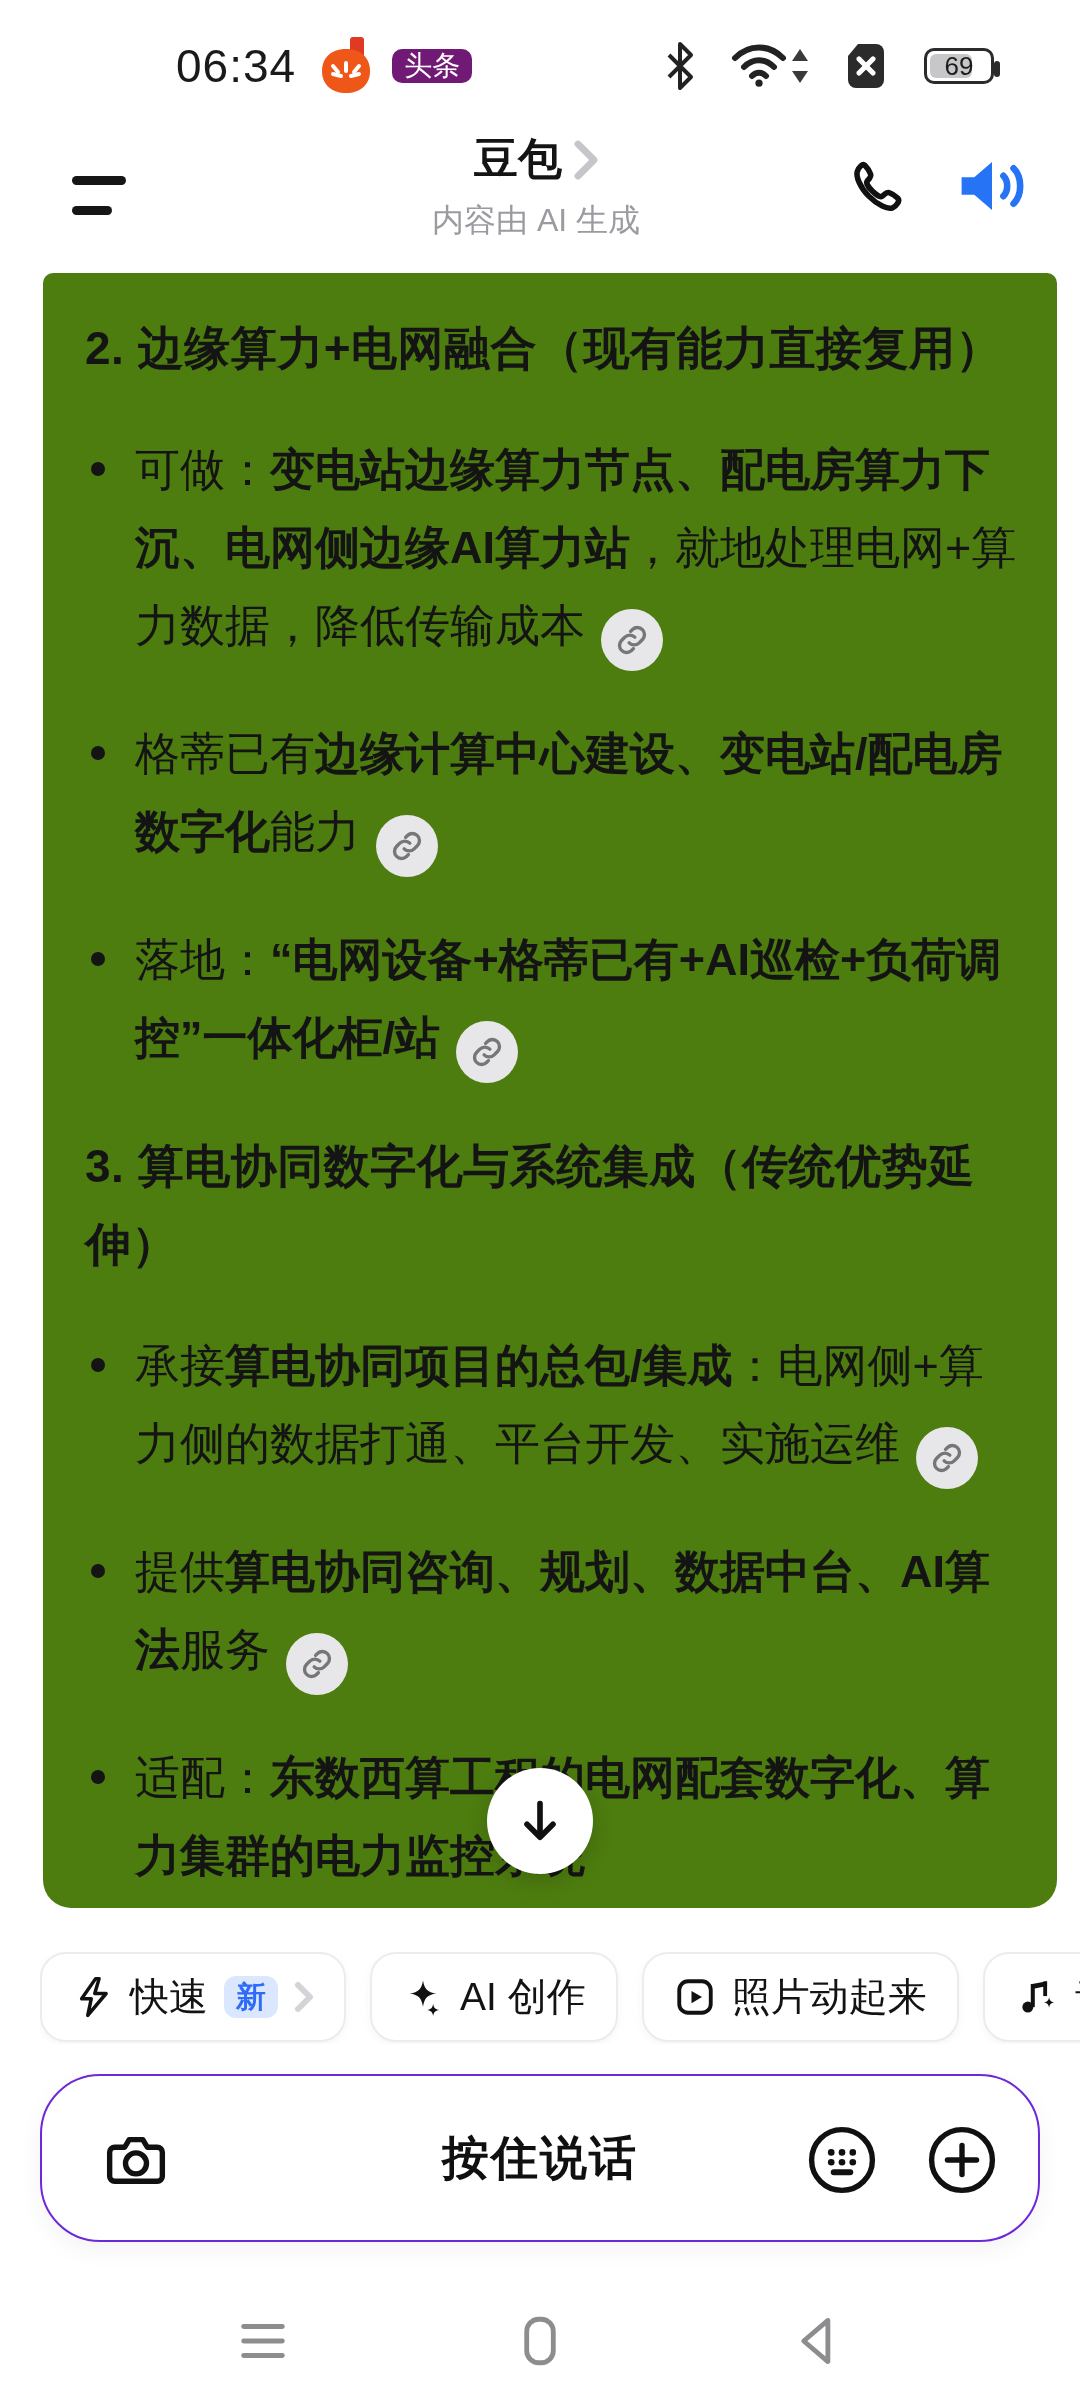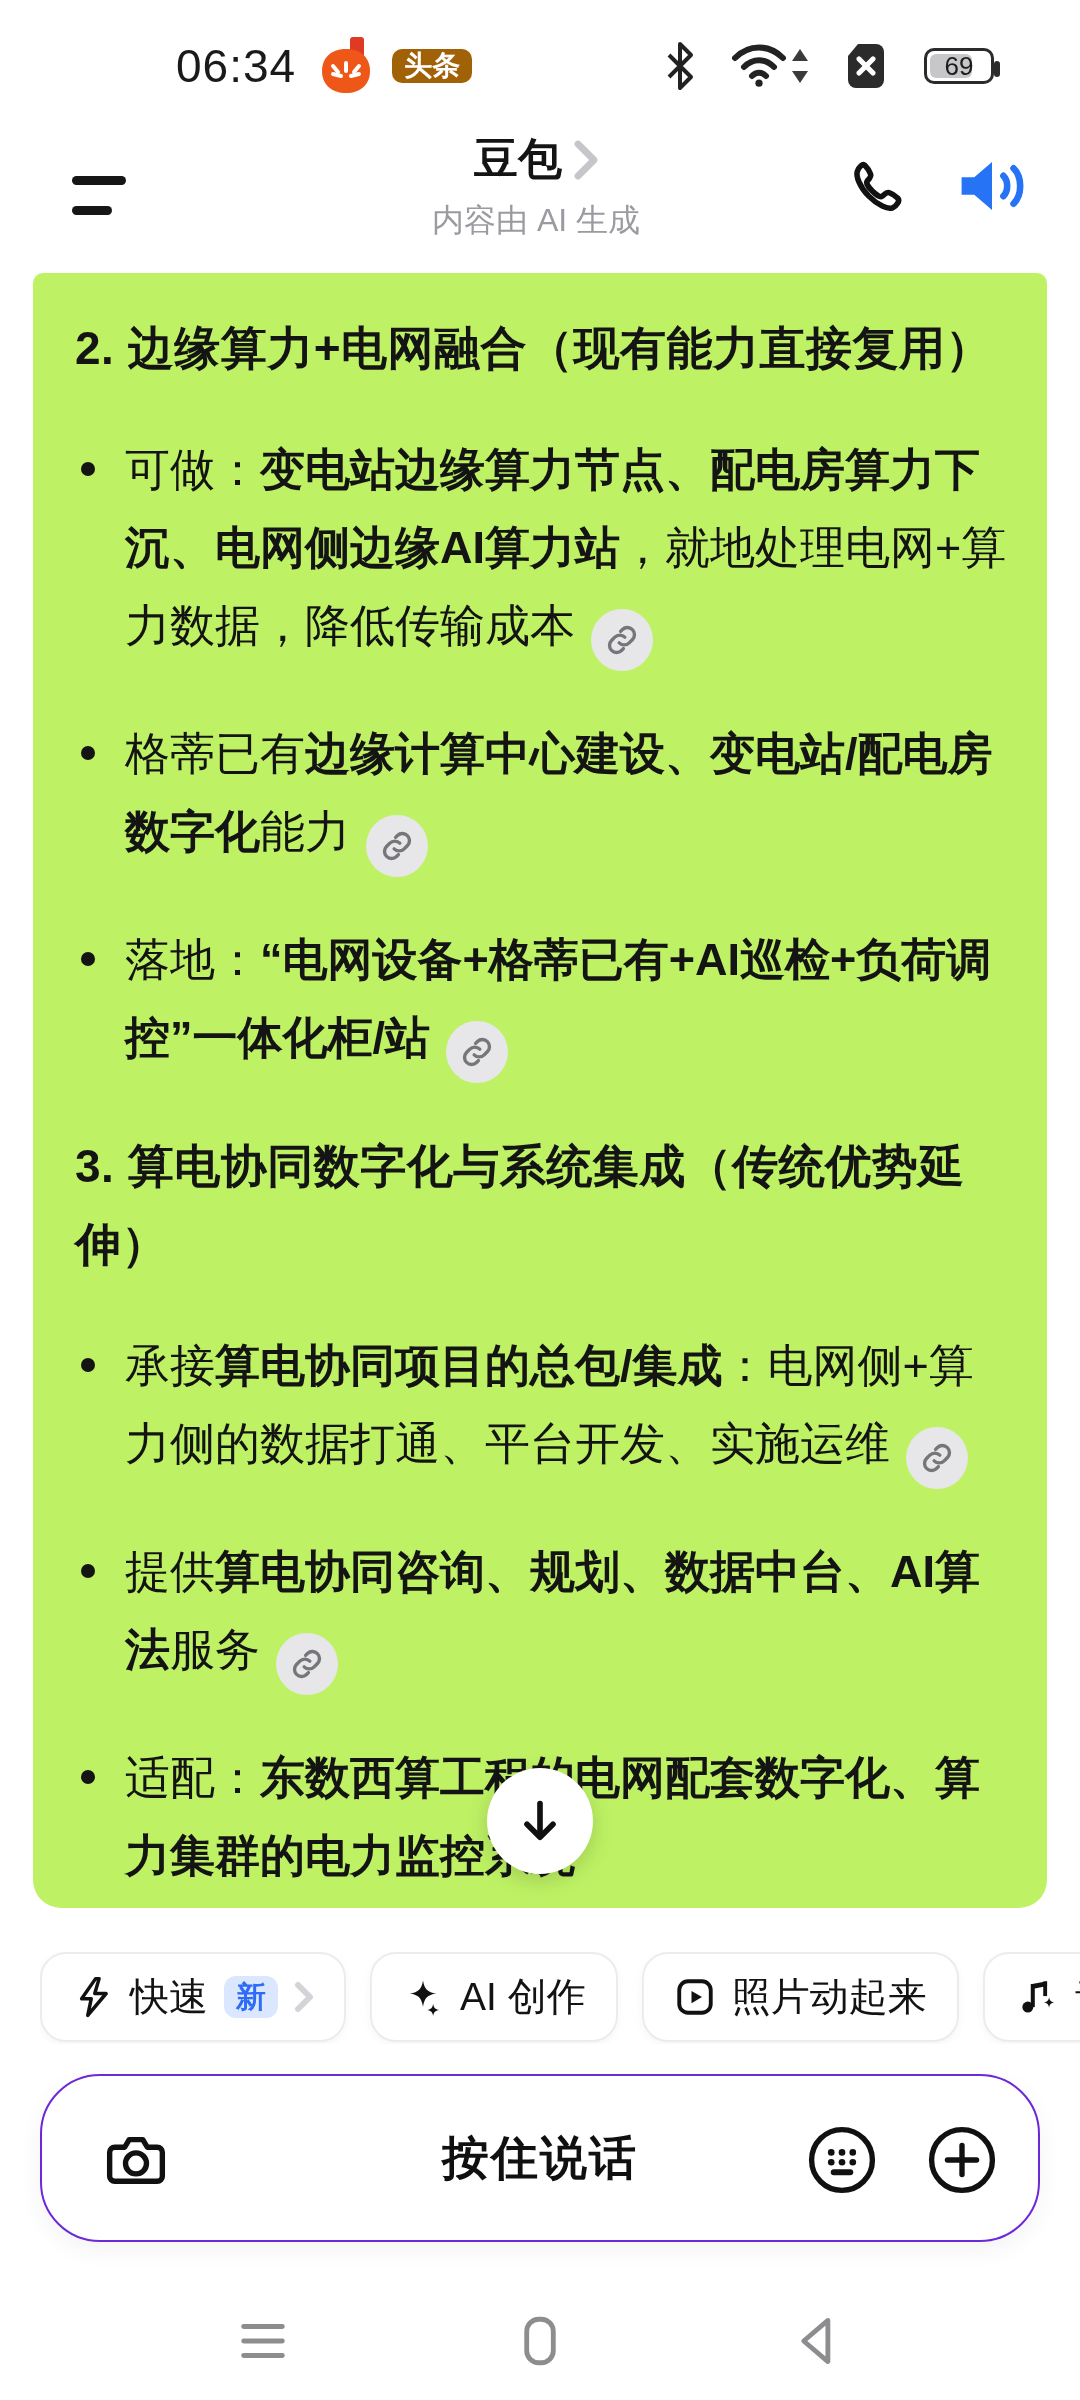--- a/index.html
+++ b/index.html
@@ -8,21 +8,21 @@
     width:1080px; height:2400px; position:relative; overflow:hidden;
     font-family:"Liberation Sans","DejaVu Sans",sans-serif; color:#111;
   }
   svg { display:block; }
 
   
   .statusbar { position:absolute; top:28px; left:0; right:0; height:76px; }
   .sb-left { position:absolute; left:176px; top:0; height:76px; display:flex; align-items:center; gap:22px; }
   .sb-time { font-size:46px; font-weight:500; letter-spacing:1px; color:#1a1a1a; }
   .sb-appicons { display:flex; align-items:center; gap:18px; }
-  .toutiao-badge { background:#a16207; color:#fff; font-size:28px; font-weight:700;
+  .toutiao-badge { background:#701a75; color:#fff; font-size:28px; font-weight:400;
     padding:3px 12px; border-radius:10px; line-height:1; }
   .sb-right { position:absolute; right:86px; top:0; height:76px; display:flex; align-items:center; gap:36px; }
   .battery { position:relative; width:70px; height:36px; border:3px solid #2b2b2b; border-radius:10px;
     display:flex; align-items:center; justify-content:center; }
   .battery-fill { position:absolute; left:3px; top:3px; bottom:3px; width:66%; background:#c7c7c9; border-radius:6px; }
   .battery-num { position:relative; font-size:26px; font-weight:500; color:#1c1c1c; }
   .battery-nub { position:absolute; right:-9px; top:10px; width:6px; height:16px; background:#2b2b2b; border-radius:3px; }
 
   
   .header { position:absolute; top:128px; left:0; right:0; height:150px; }
@@ -32,22 +32,22 @@
   .menu-btn i:nth-child(2){ width:40px; margin-top:21px; }
   .title-wrap { position:absolute; left:0; right:8px; top:2px; text-align:center; }
   .title-row { display:flex; align-items:center; justify-content:center; gap:10px; }
   .title { font-size:44px; font-weight:600; color:#141414; }
   .subtitle { margin-top:10px; font-size:32px; color:#9a9aa0; }
   .hdr-btn { position:absolute; top:26px; }
   .phone-btn { right:172px; }
   .speaker-btn { right:50px; }
 
   
-  .card { position:absolute; left:33px; top:273px; width:1014px; height:1635px;
-    background:#bef264; border-radius:10px 10px 28px 28px;
+  .card { position:absolute; left:43px; top:273px; width:1014px; height:1635px;
+    background:#4d7c0f; border-radius:10px 10px 28px 28px;
     padding:36px 30px 0 42px; overflow:hidden; }
   .block { font-size:45px; line-height:78px; color:#141414; margin-bottom:44px; }
   .heading { font-weight:700; font-size:46px; letter-spacing:0.5px; }
   .bullet { position:relative; padding-left:50px; }
   .dot { position:absolute; left:6px; top:31px; width:14px; height:14px; border-radius:50%; background:#141414; }
   .b { font-weight:700; }
   .linkchip { display:inline-flex; width:62px; height:62px; border-radius:50%; background:#e7e7e9;
     align-items:center; justify-content:center; vertical-align:-16px; margin-left:16px; }
 
   

